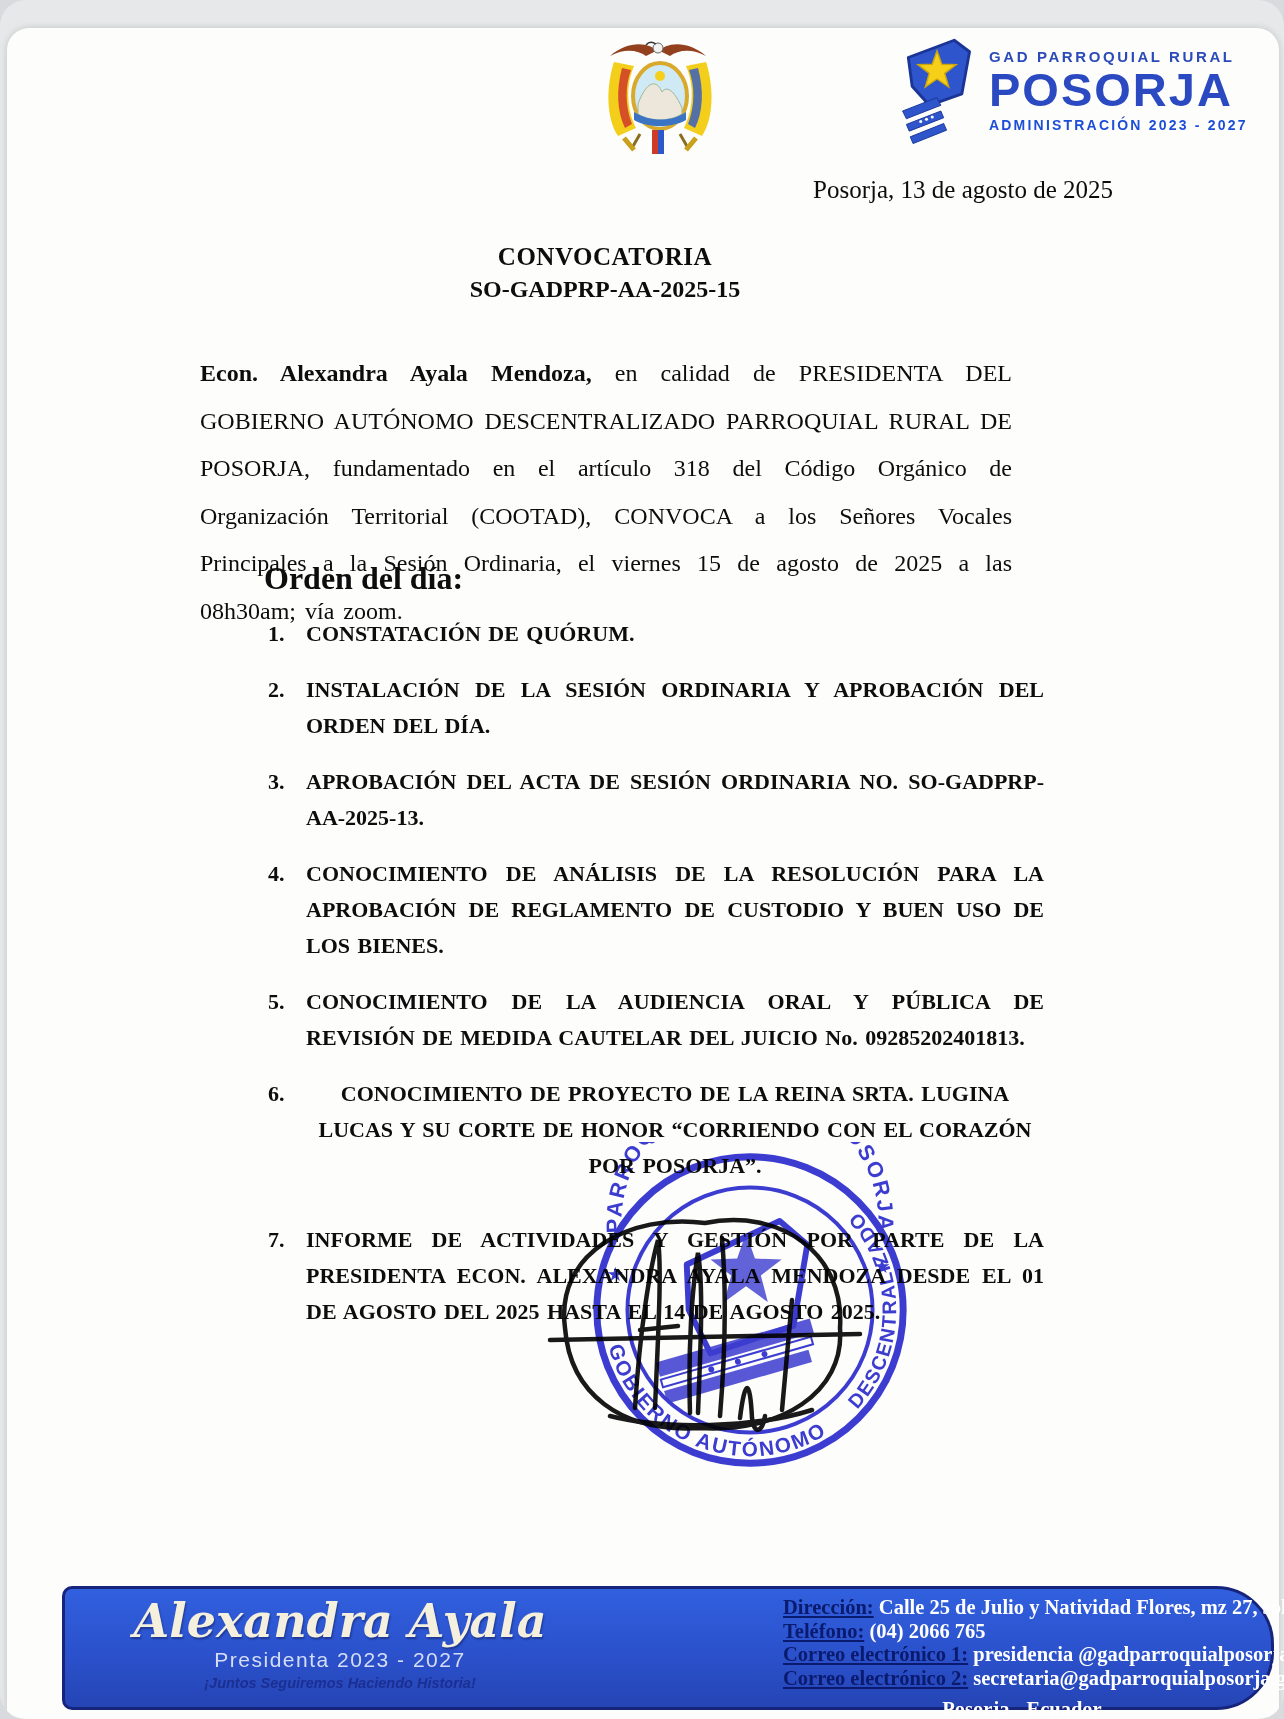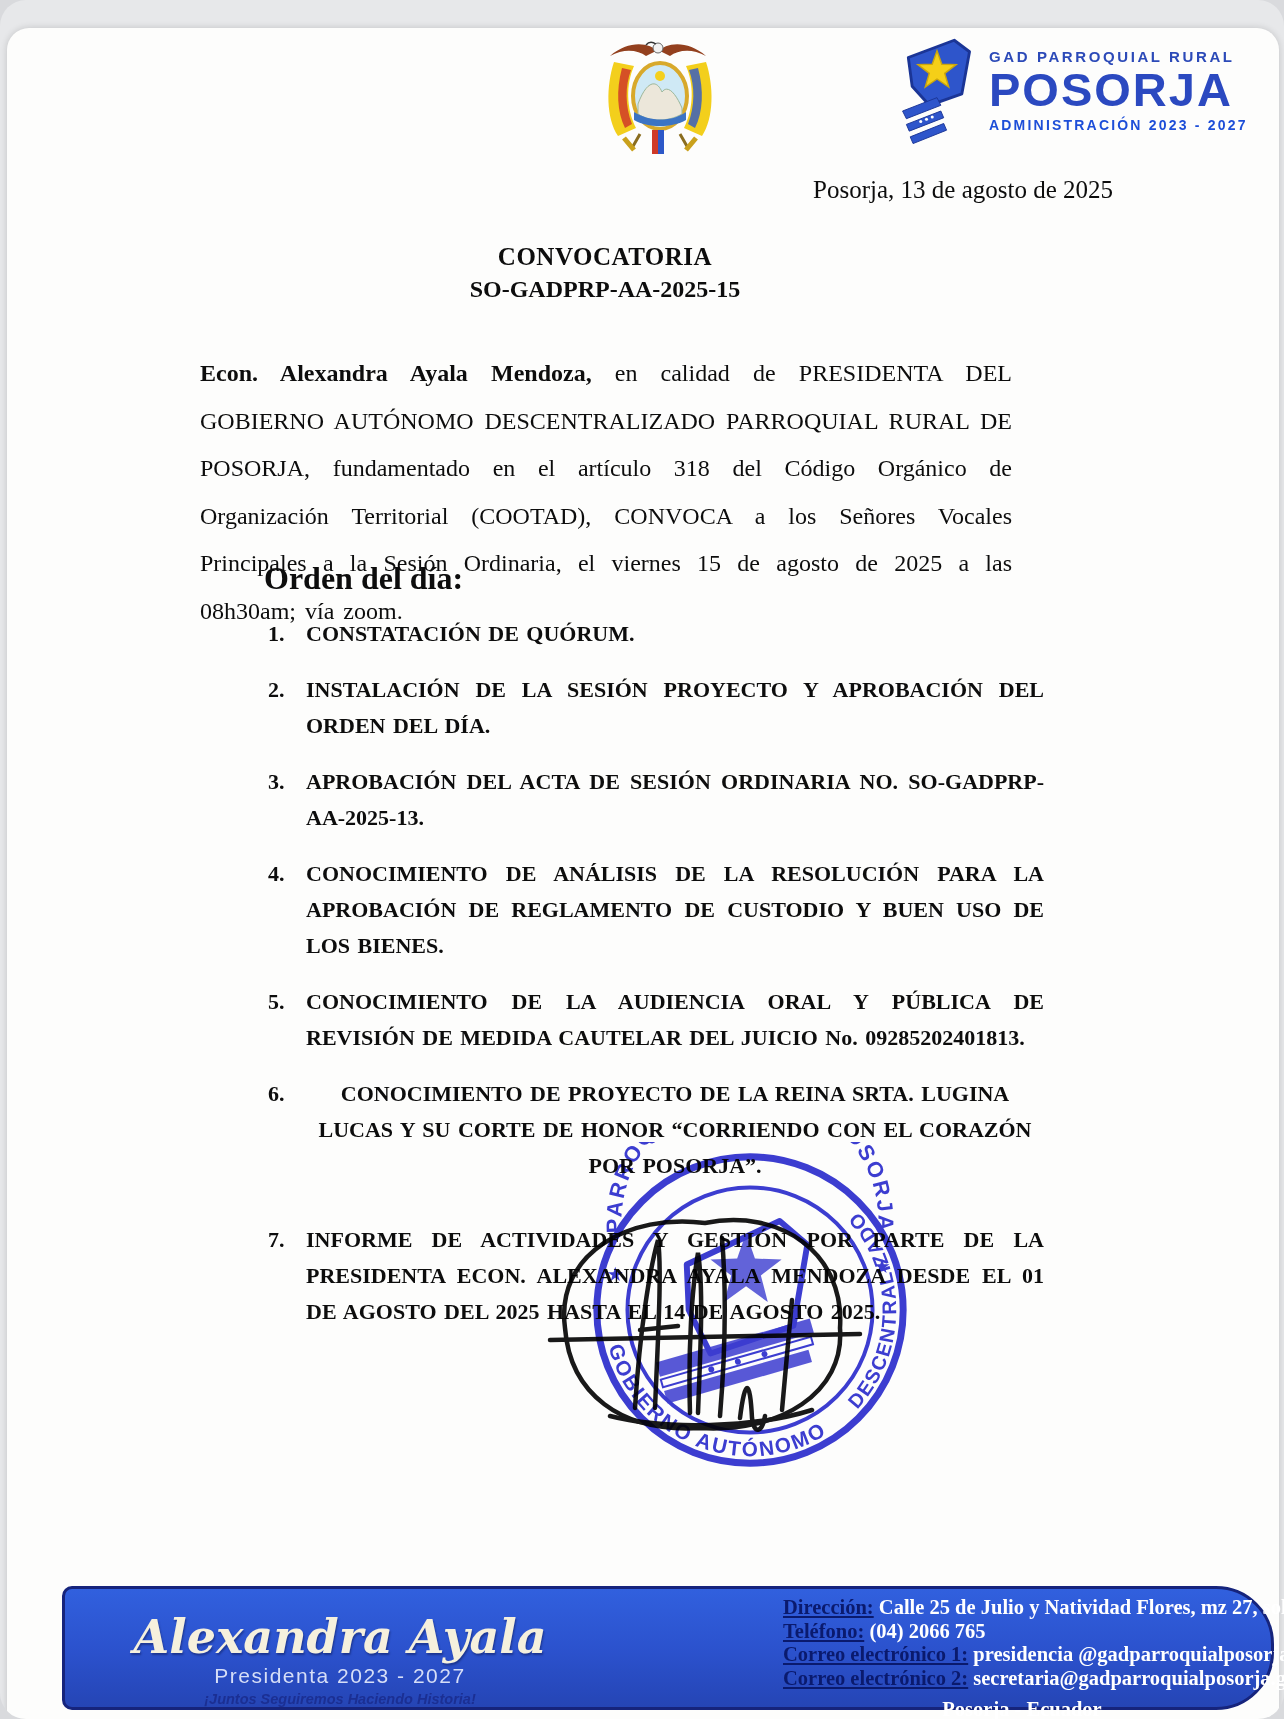--- a/index.html
+++ b/index.html
@@ -44,21 +44,21 @@
   .signature { position:absolute; left:540px; top:1178px; width:330px; height:270px;
            mix-blend-mode:multiply; }
   
   .sig-block { position:absolute; left:280px; top:1434px; width:760px; text-align:center; font-weight:bold; }
   .sig-l1 { font-size:23px; line-height:35px; letter-spacing:.4px; }
   .sig-l  { font-size:22px; line-height:35px; }
   
   .footer { position:absolute; left:62px; top:1586px; width:1206px; height:118px;
             background:linear-gradient(180deg,#3160de 0%,#2b51cc 55%,#2545b5 100%);
             border:3px solid #16247c; border-radius:10px 58px 58px 10px; }
-  .footer-left { position:absolute; left:40px; top:6px; width:470px; text-align:center; color:#f5f0dd;margin-top:16px; }
+  .footer-left { position:absolute; left:40px; top:6px; width:470px; text-align:center; color:#f5f0dd; }
   .script-name { font-family:"DejaVu Serif", serif; font-style:italic; font-weight:bold;
                  font-size:46px; line-height:52px; text-shadow:1px 2px 2px rgba(10,20,70,.45); }
   .role { font-family:"Liberation Sans", sans-serif; font-size:21px; color:#d6def7;
           letter-spacing:1.5px; margin-top:1px; }
   .slogan { font-family:"Liberation Sans", sans-serif; font-size:14.5px; font-style:italic;
             font-weight:bold; color:#1b2f93; margin-top:3px; }
   .footer-right { position:absolute; left:718px; top:7px; width:478px;
                   font-size:20.5px; font-weight:bold; color:#fff; line-height:23.5px; }
   .f-row { white-space:nowrap; }
   .lbl { color:#0a1a6e; text-decoration:underline; }
@@ -120,21 +120,21 @@
   <p class="intro"><span class="bold">Econ. Alexandra Ayala Mendoza,</span><span> en calidad de PRESIDENTA DEL GOBIERNO AUTÓNOMO DESCENTRALIZADO PARROQUIAL RURAL DE POSORJA, fundamentado en el artículo 318 del Código Orgánico de Organización Territorial (COOTAD), CONVOCA a los Señores Vocales Principales a la Sesión Ordinaria, el viernes 15 de agosto de 2025 a las 08h30am; vía zoom.</span></p>
 
   <div class="agenda-head">Orden del día:</div>
   <div class="agenda">
     <div class="agenda-item">
       <span class="num">1.</span>
       <span class="txt">CONSTATACIÓN DE QUÓRUM.</span>
     </div>
     <div class="agenda-item">
       <span class="num">2.</span>
-      <span class="txt">INSTALACIÓN DE LA SESIÓN PROYECTO Y APROBACIÓN DEL ORDEN DEL DÍA.</span>
+      <span class="txt">INSTALACIÓN DE LA SESIÓN ORDINARIA Y APROBACIÓN DEL ORDEN DEL DÍA.</span>
     </div>
     <div class="agenda-item">
       <span class="num">3.</span>
       <span class="txt">APROBACIÓN DEL ACTA DE SESIÓN ORDINARIA NO. SO-GADPRP-AA-2025-13.</span>
     </div>
     <div class="agenda-item">
       <span class="num">4.</span>
       <span class="txt">CONOCIMIENTO DE ANÁLISIS DE LA RESOLUCIÓN PARA LA APROBACIÓN DE REGLAMENTO DE CUSTODIO Y BUEN USO DE LOS BIENES.</span>
     </div>
     <div class="agenda-item">

